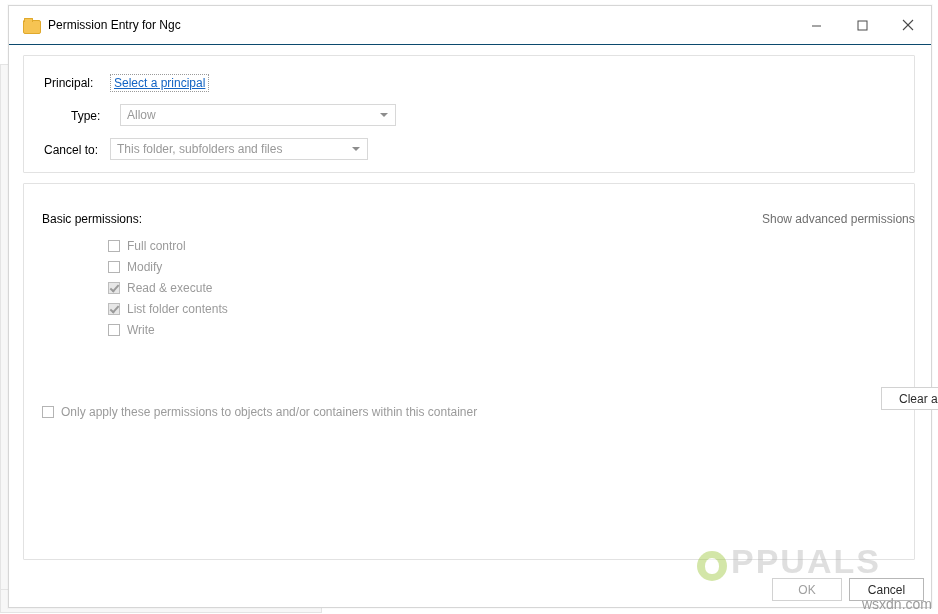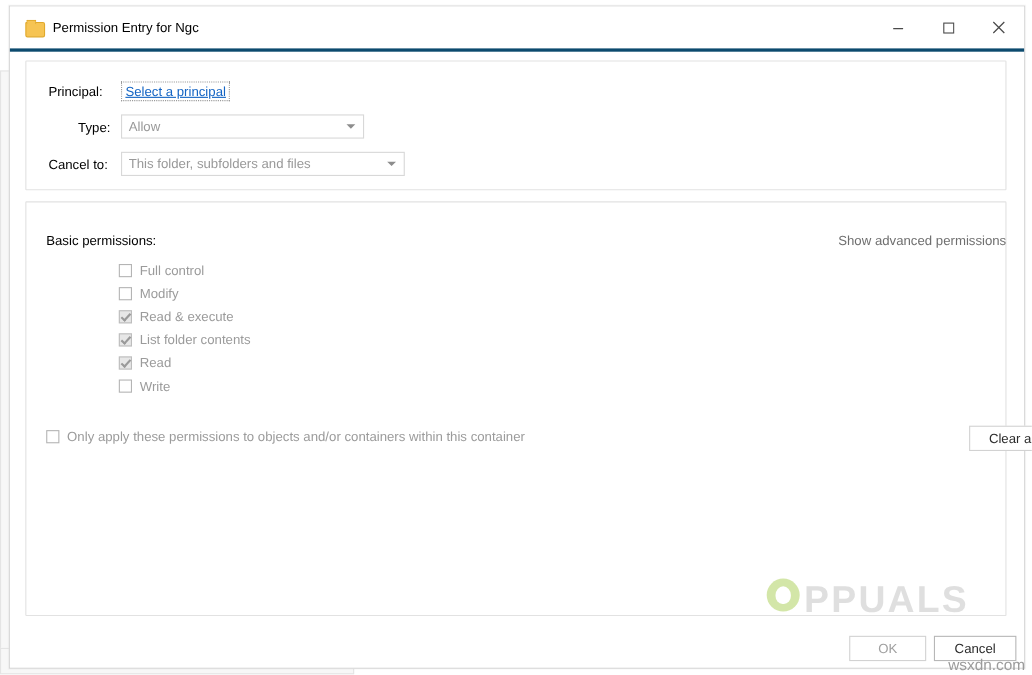--- a/index.html
+++ b/index.html
@@ -49,21 +49,21 @@
     background: #ffffff;
     border: 1px solid #d6d6d6;
     box-shadow: 0 0 0 1px rgba(0,0,0,0.02);
   }
 
   .titlebar {
     height: 38px;
     display: flex;
     align-items: center;
     background: #ffffff;
-    border-bottom: 3px solid #0c4a6e;
+    border-bottom: 1px solid #0c4a6e;
     position: relative;
   }
   .title-icon {
     width: 16px; height: 14px;
     margin-left: 14px;
     margin-right: 9px;
     position: relative;
   }
   .folder {
     position: absolute;
@@ -209,21 +209,21 @@
     transform: rotate(42deg);
   }
   .perm-text {
     font-size: 12px;
     color: #9b9b9b;
   }
 
   .bottom-check {
     position: absolute;
     left: 33px;
-    top: 384px;
+    top: 399px;
     display: flex;
     align-items: center;
   }
   .bottom-check .perm-text { color: #9b9b9b; }
 
   .btn {
     position: absolute;
     height: 23px;
     border: 1px solid #d2d2d2;
     background: #ffffff;
@@ -237,23 +237,23 @@
   }
   .btn.disabled { color: #a0a0a0; cursor: default; }
   #btn-clear-all { left: 872px; top: 381px; width: 80px; }
   #btn-ok { left: 763px; top: 572px; width: 70px; }
   #btn-cancel { left: 840px; top: 572px; width: 75px; border-color: #b7b7b7; }
 
   
   #watermark {
     position: absolute;
     left: 688px;
-    top: 520px;
-    display: flex;
-    align-items: flex-start;
+    top: 536px;
+    display: flex;
+    align-items: flex-end;
     opacity: 0.45;
     user-select: none;
   }
   #watermark .wm-logo {
     width: 30px; height: 30px;
     border-radius: 50%;
     background: #9fc83f;
     position: relative;
     margin-right: 4px;
   }
@@ -315,21 +315,21 @@
         </div>
       </div>
     </div>
 
     <div class="groupbox" id="group-top"></div>
 
     <div class="field-label" style="left:35px; top:70px;">Principal:</div>
     <div class="link" style="left:101px; top:68px;">Select a principal</div>
 
     <div class="field-label" style="left:35px; top:103px;margin-left:27px;">Type:</div>
-    <div class="combo" style="left:101px; top:98px; width:221px;">
+    <div class="combo" style="left:111px; top:98px; width:276px;">
       <span>Allow</span>
       <span class="chev"></span>
     </div>
 
     <div class="field-label" style="left:35px; top:137px;">Cancel to:</div>
     <div class="combo" style="left:101px; top:132px; width:258px;">
       <span>This folder, subfolders and files</span>
       <span class="chev"></span>
     </div>
 
@@ -349,24 +349,20 @@
       </div>
       <div class="perm-row">
         <span class="cb checked"></span>
         <span class="perm-text">Read &amp; execute</span>
       </div>
       <div class="perm-row">
         <span class="cb checked"></span>
         <span class="perm-text">List folder contents</span>
       </div>
       <div class="perm-row">
-        <span class="cb checked"></span>
-        <span class="perm-text">Read</span>
-      </div>
-      <div class="perm-row">
         <span class="cb"></span>
         <span class="perm-text">Write</span>
       </div>
     </div>
 
     <div class="bottom-check">
       <span class="cb"></span>
       <span class="perm-text">Only apply these permissions to objects and/or containers within this container</span>
     </div>
 

